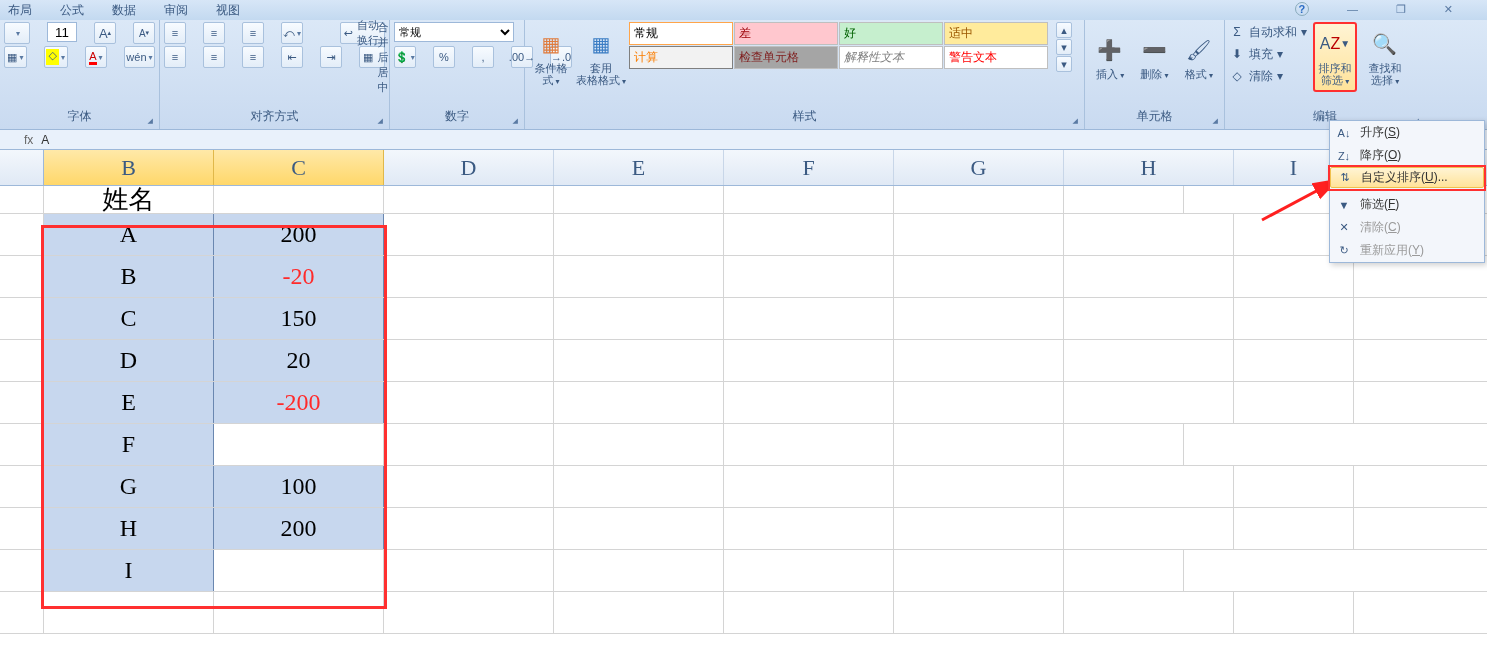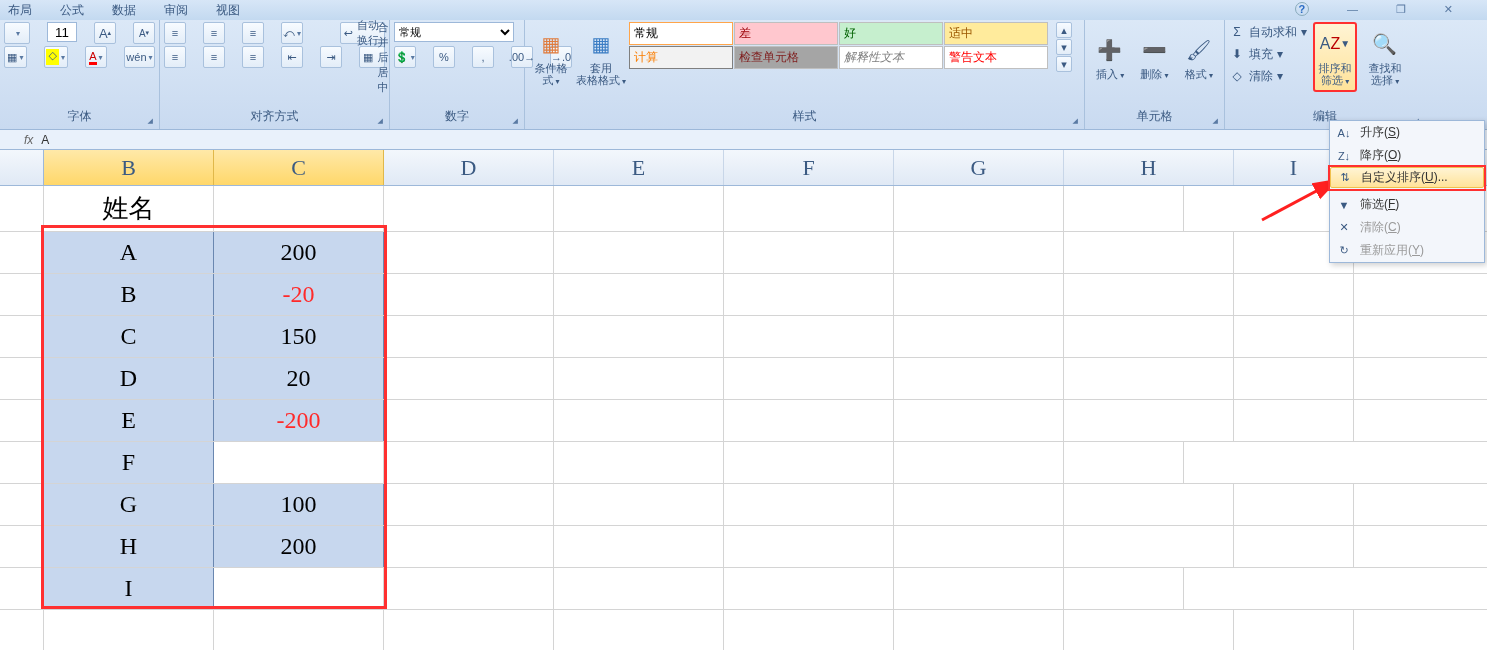--- a/index.html
+++ b/index.html
@@ -31,21 +31,21 @@
 .style-row { display: flex; gap: 1px; }
 
 
 .sort-highlight { border: 2px solid #ff3030; background: linear-gradient(#fff4d4,#ffe39a); border-radius: 3px; }
 
 
 .winbtns { position: absolute; right: 6px; top: 2px; display: flex; gap: 10px; color: #5a7aa3; font-size: 11px; align-items: center; }
 
 
 .formulabar { height: 20px; background: #e9f1fb; border-bottom: 1px solid #9db8d9; display: flex; align-items: center; padding-left: 24px; font-size: 12px; color: #333; }
-.formulabar .fx { font-style: italic; color: #666; margin-right: 8px; }
+.formulabar .fx { color: #666; margin-right: 8px; }
 
 
 .sheet { position: relative; height: 500px; background: #fff; }
 .colheads { display: flex; height: 36px; background: linear-gradient(#f3f7fc,#e0e9f5); border-bottom: 1px solid #9db8d9; }
 .colheads .corner { width: 44px; border-right: 1px solid #9db8d9; background: linear-gradient(#f3f7fc,#e0e9f5); }
 .colheads .ch { border-right: 1px solid #c8d6e8; display: flex; align-items: center; justify-content: center; font-family: "Times New Roman", serif; font-size: 22px; color: #3b5a82; }
 .ch.sel { background: linear-gradient(#ffe9a8,#ffd76a); border-right: 1px solid #e0b84a; }
 .grid { position: absolute; left: 0; top: 36px; right: 0; bottom: 0; }
 .grow { display: flex; height: 42px; border-bottom: 1px solid #d4d4d4; }
 .cell { border-right: 1px solid #d4d4d4; display: flex; align-items: center; justify-content: center; font-family: SimSun, serif; font-size: 24px; }
@@ -244,21 +244,21 @@
         <div class="ch sel" style="width: 170px;">C</div>
         <div class="ch" style="width: 170px;">D</div>
         <div class="ch" style="width: 170px;">E</div>
         <div class="ch" style="width: 170px;">F</div>
         <div class="ch" style="width: 170px;">G</div>
         <div class="ch" style="width: 170px;">H</div>
         <div class="ch" style="width: 120px;">I</div>
       </div>
   </div>
   <div class="grid" id="grid">
-      <div class="grow" style="height: 46px;">
+      <div class="grow" style="height: 28px;">
         <div style="width: 44px; border-right: 1px solid rgb(212, 212, 212);"></div>
         <div class="cell th" style="width: 170px;">姓名</div>
         <div class="cell th" style="width: 170px;"></div>
         <div class="cell th" style="width: 170px;"></div>
         <div class="cell th" style="width: 170px;"></div>
         <div class="cell th" style="width: 170px;"></div>
         <div class="cell th" style="width: 170px;"></div>
         <div class="cell th" style="width: 120px;"></div>
       </div>
       <div class="grow" style="height: 42px;">

